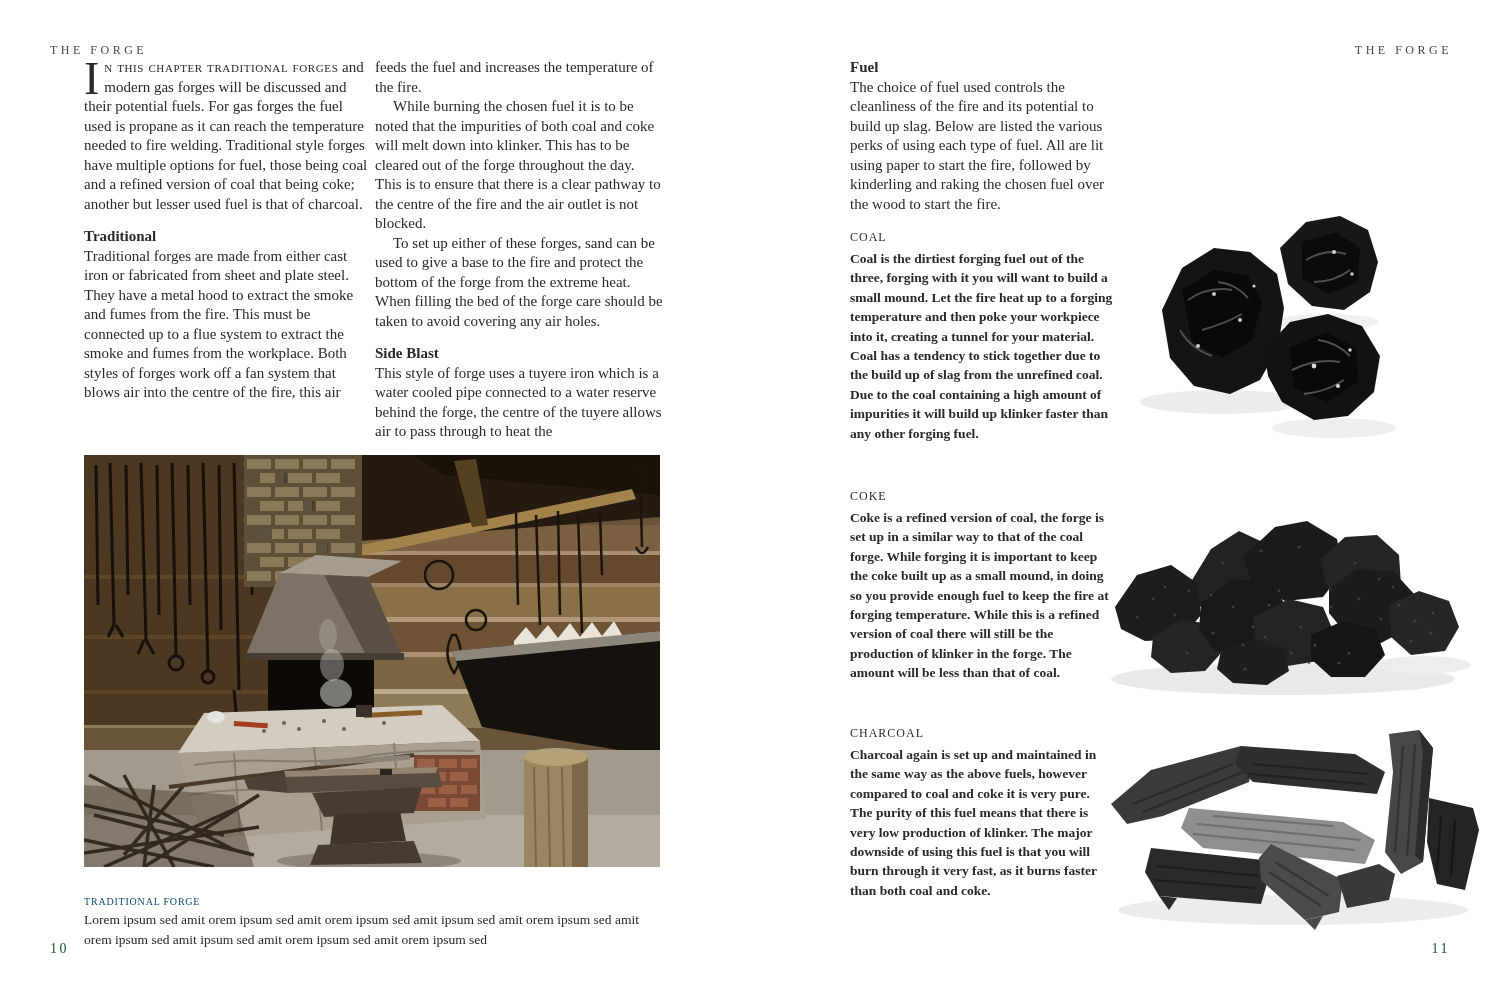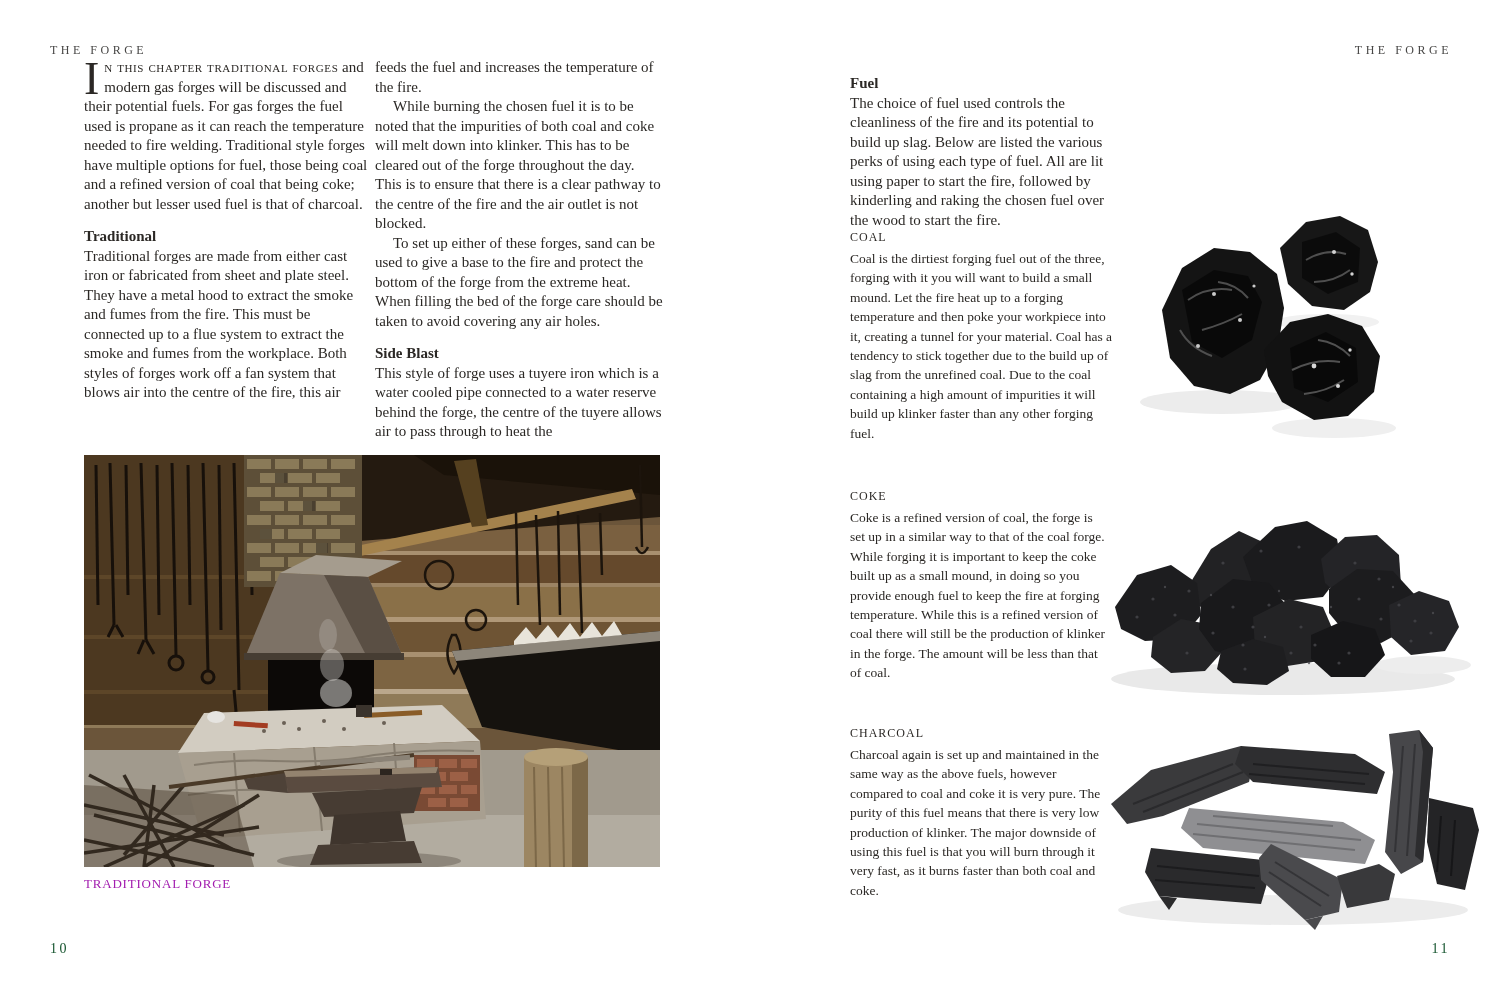--- a/index.html
+++ b/index.html
@@ -24,34 +24,34 @@
   .para.indent { text-indent:18px; }
   .subhead { font-weight:bold; margin-top:13px; }
 
   .dropcap { float:left; font-size:46px; line-height:37px; padding-right:5px; margin-top:2px; color:#2b2825; }
   .smallcaps { font-variant:small-caps; letter-spacing:0.6px; }
 
   .photo-frame { position:absolute; left:84px; top:455px; width:576px; height:412px; overflow:hidden; }
   .photo-frame svg { display:block; }
 
   .caption { position:absolute; left:84px; top:876px; width:575px; }
-  .caption-title { font-size:13px; letter-spacing:0.8px; color:#a21caf; }
+  .caption-title { font-size:10px; letter-spacing:0.8px; color:#0c4a6e;margin-top:20px; }
   .caption-body { font-size:13.5px; line-height:20px; margin-top:3px; color:#2b2825; }
 
   
   .rp-block { position:absolute; width:276px; }
-  #fuel-block { left:850px; top:58px;margin-top:16px; }
+  #fuel-block { left:850px; top:58px; }
   #coal-block { left:850px; top:230px; width:266px; }
   #coke-block { left:850px; top:489px; width:260px; }
   #charcoal-block { left:850px; top:726px; width:260px; }
 
   .fuel-head { font-weight:bold; font-size:15px; line-height:19.5px; }
   .fuel-body { font-size:15px; line-height:19.5px; }
   .list-head { font-size:12px; letter-spacing:1px; color:#2b2825; }
-  .list-body { font-weight:normal; font-size:13.5px; line-height:19.4px; margin-top:4px; color:#2b2825; }
+  .list-body { font-weight:bold; font-size:13.5px; line-height:19.4px; margin-top:4px; color:#2b2825; }
 
   .fig { position:absolute; }
   #coal-fig { left:1122px; top:190px; width:285px; height:252px; }
   #coke-fig { left:1093px; top:487px; width:392px; height:218px; }
   #charcoal-fig { left:1093px; top:712px; width:397px; height:227px; }
 </style>
 </head>
 <body>
 
 <div class="spread">
@@ -280,20 +280,21 @@
         <polygon points="250,360 316,356 322,386 246,390" fill="#3f352d"></polygon>
         <polygon points="234,390 330,386 338,408 226,410" fill="#473c33"></polygon>
         <rect x="296" y="314" width="12" height="6" fill="#2c251f"></rect>
         <rect x="236" y="306" width="90" height="5" fill="#8a8276" transform="rotate(-4 236 306)"></rect>
       </g>
     </svg>
   </div>
 
   <div class="caption">
     <div class="caption-title">TRADITIONAL FORGE</div>
+    <div class="caption-body">Lorem ipsum sed amit orem ipsum sed amit orem ipsum sed amit ipsum sed amit orem ipsum sed amit orem ipsum sed amit ipsum sed amit orem ipsum sed amit orem ipsum sed</div>
   </div>
 
   <div class="rp-block" id="fuel-block">
     <div class="fuel-head">Fuel</div>
     <div class="fuel-body">The choice of fuel used controls the cleanliness of the fire and its potential to build up slag. Below are listed the various perks of using each type of fuel. All are lit using paper to start the fire, followed by kinderling and raking the chosen fuel over the wood to start the fire.</div>
   </div>
 
   <div class="rp-block" id="coal-block">
     <div class="list-head">COAL</div>
     <div class="list-body">Coal is the dirtiest forging fuel out of the three, forging with it you will want to build a small mound. Let the fire heat up to a forging temperature and then poke your workpiece into it, creating a tunnel for your material. Coal has a tendency to stick together due to the build up of slag from the unrefined coal. Due to the coal containing a high amount of impurities it will build up klinker faster than any other forging fuel.</div>

